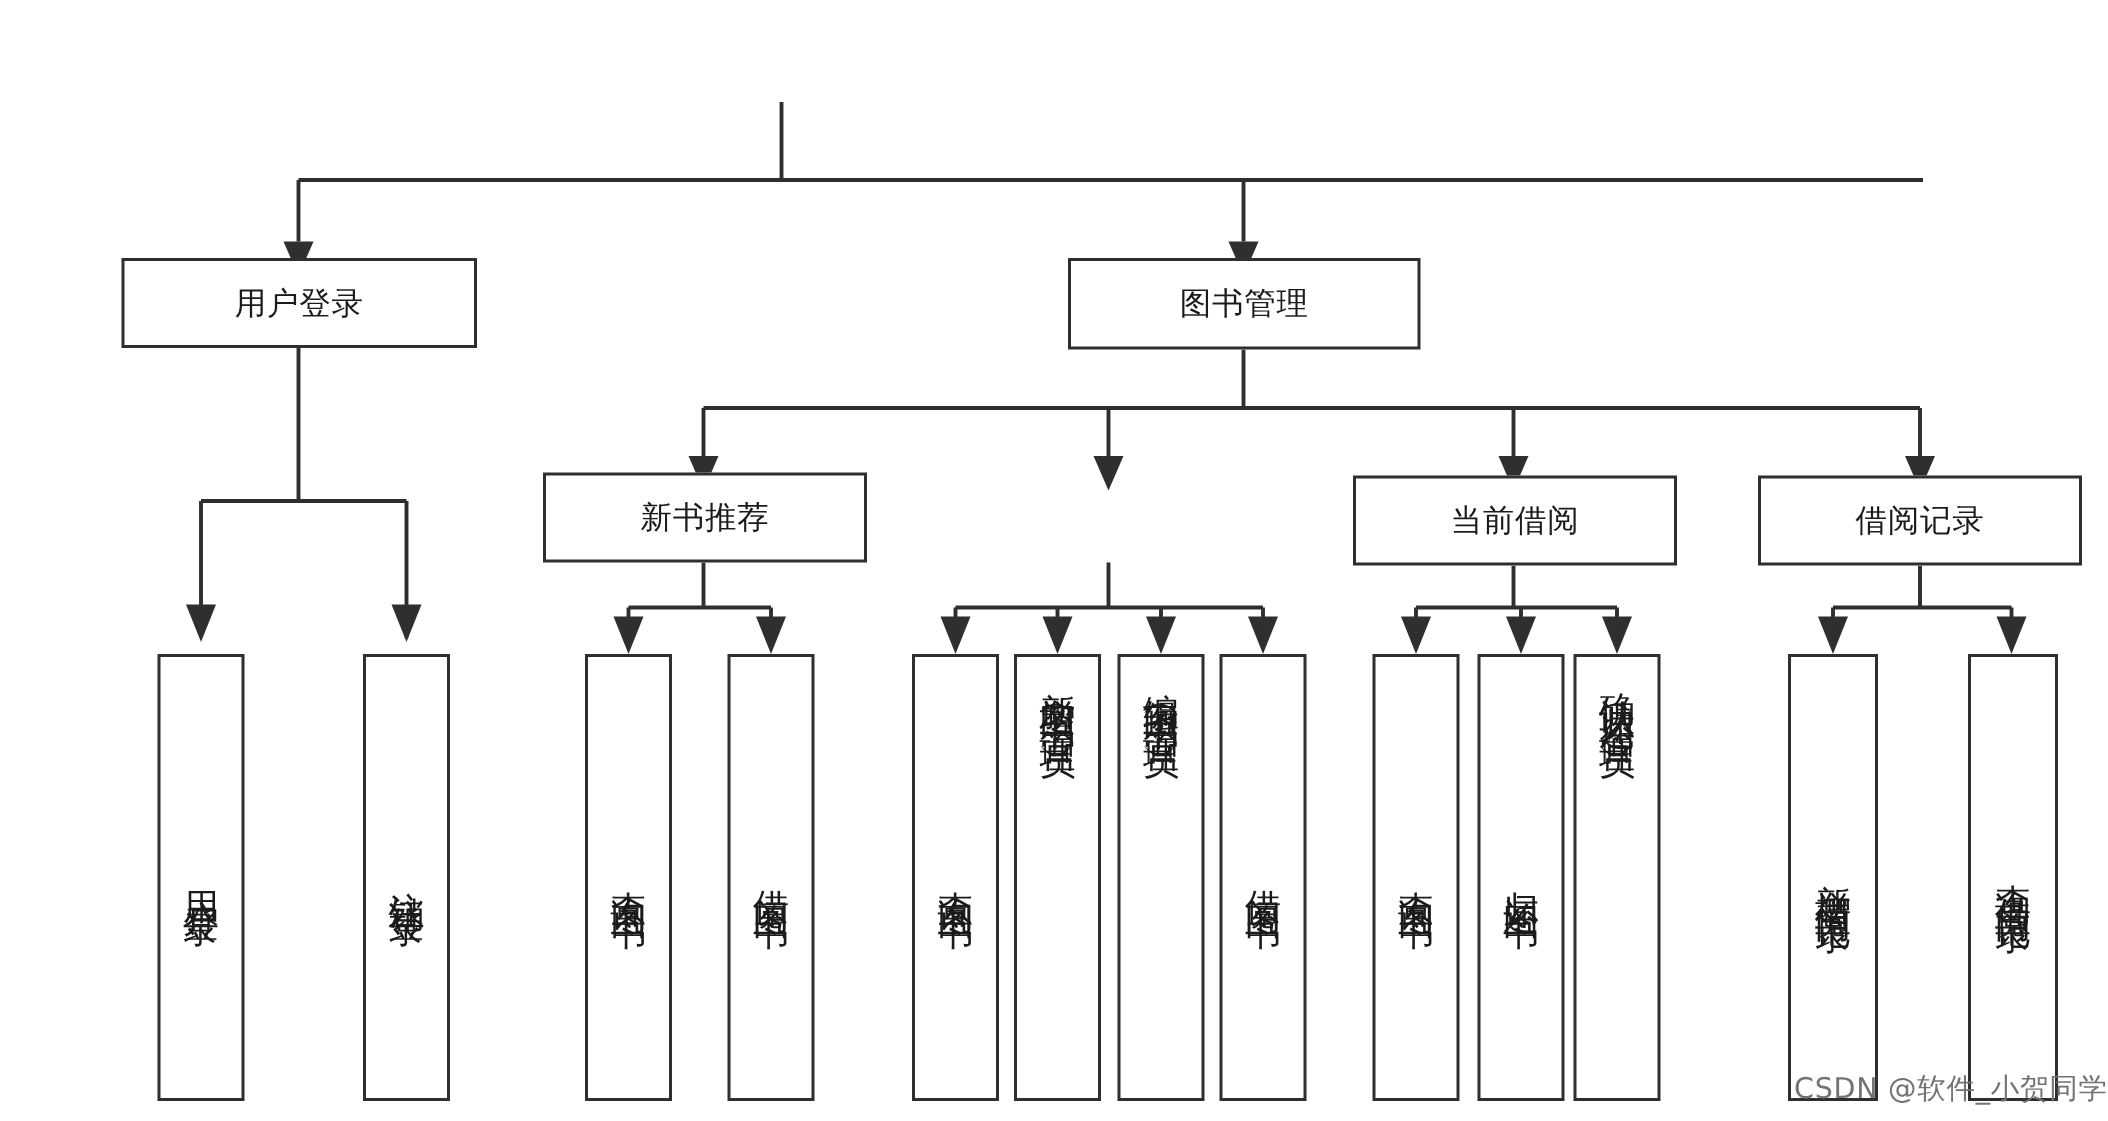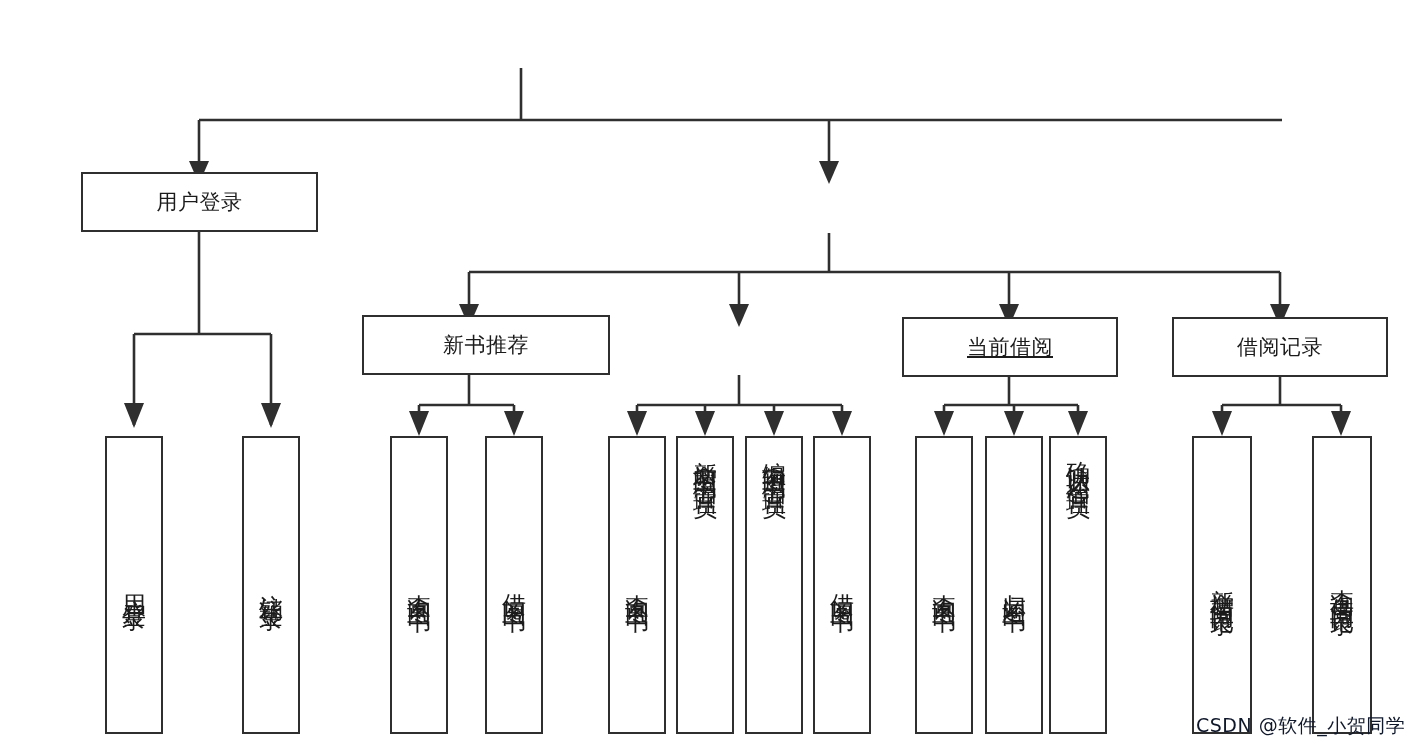--- a/index.html
+++ b/index.html
@@ -62,21 +62,21 @@
     line-height: 1.0;
     letter-spacing: 5px;
     white-space: nowrap;
   }
   .node.vert.centered {
     align-items: center;
     padding-top: 0;
   }
   .watermark {
     position: absolute;
-    color: #0f172a;
+    color: #737373;
     font-size: 19px;
     letter-spacing: 0.5px;
     white-space: nowrap;
     z-index: 3;
     font-family: "DejaVu Sans", "Liberation Sans", sans-serif;
   }
 </style>
 </head>
 <body>
 
@@ -159,25 +159,28 @@
 
       <polygon points="1212,411 1232,411 1222,436"></polygon>
       <polygon points="1331,411 1351,411 1341,436"></polygon>
     </g>
   </svg>
 
 
   <div class="node horiz" style="left:81px; top:172px; width:237px; height:60px;">
     <span class="label">用户登录</span>
   </div>
-
-  <div class="node horiz" style="left:362px; top:315px; width:248px; height:60px;align-items:center;">
+  <div class="node horiz" style="left:712px; top:172px; width:235px; height:61px;">
+    <span class="label">图书管理</span>
+  </div>
+
+  <div class="node horiz" style="left:362px; top:315px; width:216px; height:60px;align-items:center;">
     <span class="label">新书推荐</span>
   </div>
-  <div class="node horiz" style="left:902px; top:317px; width:216px; height:60px;text-decoration:underline;">
+  <div class="node horiz" style="left:902px; top:317px; width:216px; height:60px;">
     <span class="label">当前借阅</span>
   </div>
   <div class="node horiz" style="left:1172px; top:317px; width:216px; height:60px;">
     <span class="label">借阅记录</span>
   </div>
 
   <div class="node vert centered" style="left:105px; top:436px; width:58px; height:298px;">
     <span class="label">用户登录</span>
   </div>
   <div class="node vert centered" style="left:242px; top:436px; width:58px; height:298px;">

